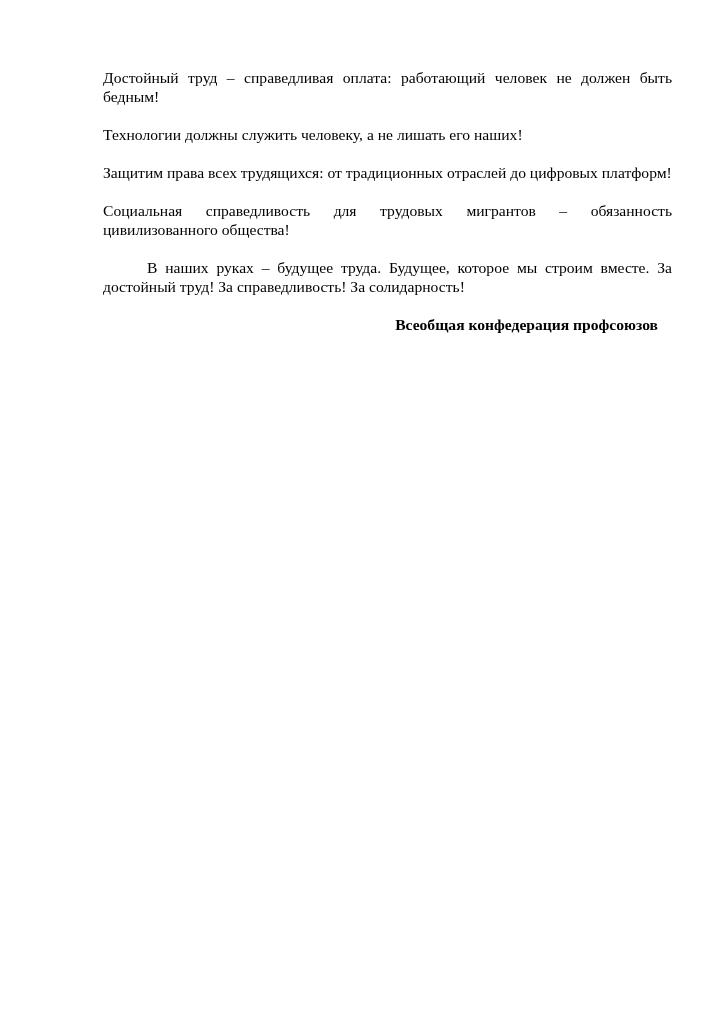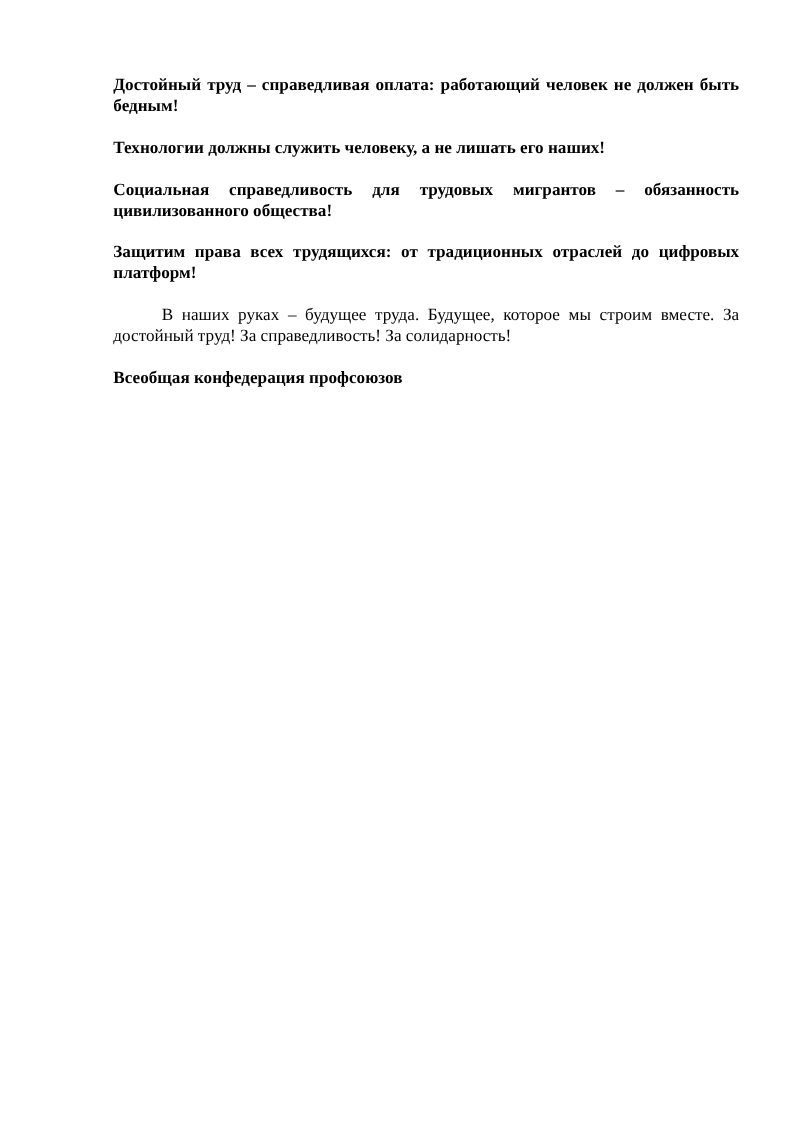--- a/index.html
+++ b/index.html
@@ -17,40 +17,40 @@
     }
     .page {
       position: absolute;
       left: 103px;
       top: 68px;
       width: 569px;
       font-size: 15.6px;
       line-height: 19px;
     }
     .slogan {
-      font-weight: bold;
+      font-weight: normal;
       text-align: justify;
       margin: 0 0 19px 0;
     }
     .body-para {
       font-weight: normal;
       text-align: justify;
       text-indent: 44px;
       margin: 0 0 19px 0;
       font-family: Liberation Serif, serif;
     }
     .signature {
       font-weight: bold;
-      text-align: left;
-      margin: 0;
+      text-align: right;
+      margin: 14px;
     }
   </style>
 </head>
 <body>
 
 <div class="page">
   <p class="slogan">Достойный труд – справедливая оплата: работающий человек не должен быть бедным!</p>
   <p class="slogan">Технологии должны служить человеку, а не лишать его наших!</p>
+  <p class="slogan">Защитим права всех трудящихся: от традиционных отраслей до цифровых платформ!</p>
   <p class="slogan">Социальная справедливость для трудовых мигрантов – обязанность цивилизованного общества!</p>
-  <p class="slogan">Защитим права всех трудящихся: от традиционных отраслей до цифровых платформ!</p>
   <p class="body-para">В наших руках – будущее труда. Будущее, которое мы строим вместе. За достойный труд! За справедливость! За солидарность!</p>
   <p class="signature">Всеобщая конфедерация профсоюзов</p>
 </div>
 
 </body></html>

